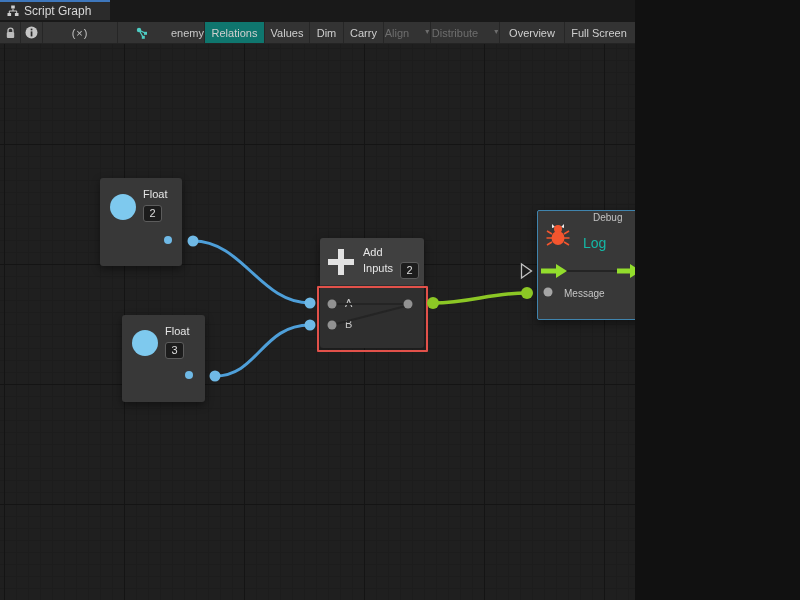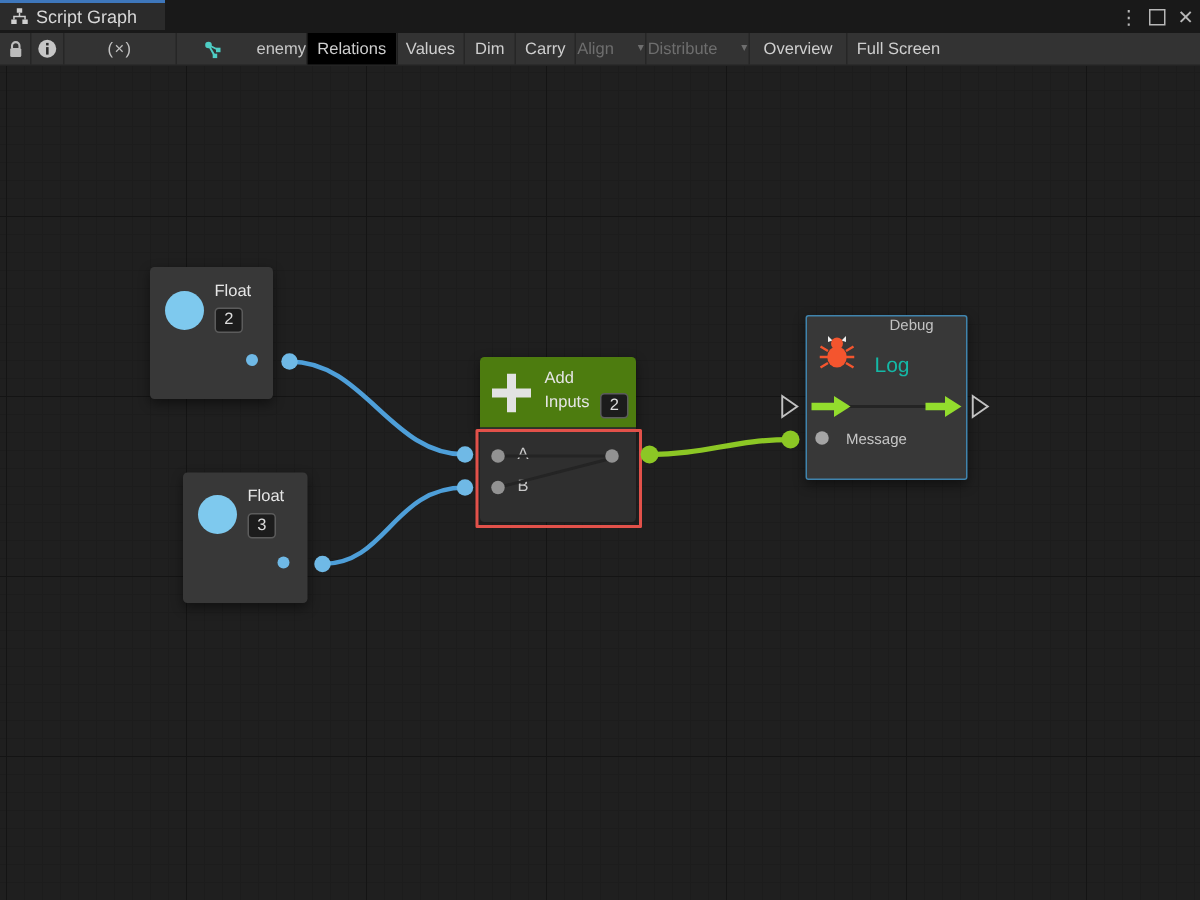--- a/index.html
+++ b/index.html
@@ -1,38 +1,38 @@
 <!DOCTYPE html>
 <html><head>
 <meta charset="utf-8">
 <style>
   html,body{margin:0;padding:0;background:#111;}
   #window{
-    position:relative;width:800px;height:600px;overflow:hidden;
+    position:relative;width:635px;height:600px;overflow:hidden;
     font-family:"Liberation Sans",sans-serif;color:#c8c8c8;
     background:#191919;-webkit-font-smoothing:antialiased;
   }
   
   .titlebar{position:absolute;left:0;top:0;width:800px;height:22px;background:#191919;}
   .tab{
     position:absolute;left:0;top:0;width:110px;height:20px;background:#2b2b2b;
     border-top:2px solid #3e77bc;display:flex;align-items:center;gap:5px;padding-left:7px;box-sizing:border-box;
   }
   .tab-label{font-size:12px;color:#d8d8d8;white-space:nowrap;}
   .tb-icons{position:absolute;right:0;top:0;height:22px;display:flex;align-items:center;}
   .tb-ico{width:19px;height:22px;display:flex;align-items:center;justify-content:center;color:#b8b8b8;font-size:13px;}
   .max-box{width:9px;height:9px;border:1.5px solid #b8b8b8;}
   
   .toolbar{
     position:absolute;left:0;top:22px;width:800px;height:22px;background:#333333;
     display:flex;align-items:stretch;font-size:11px;border-bottom:1px solid #242424;box-sizing:border-box;
   }
   .cell{display:flex;align-items:center;justify-content:center;border-right:1px solid #262626;box-sizing:border-box;height:21px;}
   .btn{color:#cfcfcf;cursor:default;white-space:nowrap;}
-  .btn.active{background:#000000;}
+  .btn.active{background:#0f766e;}
   .btn.disabled{color:#6e6e6e;gap:13px;}
   .caret{font-size:8px;margin-left:3px;position:relative;top:-1px;}
   .zoom-track{width:91px;height:2px;background:#6f6f6f;border-radius:1px;position:relative;margin:0 6px 0 10px;}
   .zoom-handle{position:absolute;right:-2px;top:-4px;width:10px;height:10px;border-radius:50%;background:#949494;}
   .varicon{color:#c2c2c2;font-size:11px;letter-spacing:1px;}
   
   .canvas{
     position:absolute;left:0;top:44px;width:800px;height:556px;
     background-color:#1f1f1f;
     background-image:
@@ -48,21 +48,21 @@
   .valuebox{
     display:inline-block;background:#1c1c1c;border:1px solid #5c5c5c;border-radius:3px;
     color:#dcdcdc;font-size:11px;line-height:13px;padding:1px 5px;min-width:7px;text-align:center;
   }
   .nodetitle{font-size:11px;color:#e6e6e6;}
   .float-circle{position:absolute;width:26px;height:26px;border-radius:50%;background:#7ec9ee;}
   #float1{left:100px;top:178px;width:82px;height:88px;}
   #float2{left:122px;top:315px;width:83px;height:87px;}
   .f-title{position:absolute;left:43px;top:10px;}
   .f-val{position:absolute;left:43px;top:27px;}
-  #addnode-header{left:320px;top:238px;width:104px;height:47px;border-radius:3px 3px 0 0;background:#4d7c0f;}
+  #addnode-header{left:320px;top:238px;width:104px;height:47px;border-radius:3px 3px 0 0;background:#404040;}
   #addnode-body{left:320px;top:285px;width:104px;height:63px;border-radius:0 0 3px 3px;background:#2f2f2f;box-shadow:none;}
   .port-label{position:absolute;font-size:11px;color:#c8c8c8;}
   #red-outline{position:absolute;left:317px;top:286px;width:107px;height:62px;border:2px solid #e2514a;z-index:3;border-radius:1px;}
   #debugnode{left:537px;top:210px;width:106px;height:108px;border:1px solid #4084ad;border-radius:2px;background:#383838;}
   .d-cat{position:absolute;left:45px;top:1px;font-size:10px;color:#c2c2c2;padding-left:10px;}
   .d-title{position:absolute;left:45px;top:24px;font-size:14px;color:#14b8a6;}
   .d-msg{position:absolute;left:26px;top:77px;font-size:10px;color:#c6c6c6;}
   #wires{position:absolute;left:0;top:0;width:800px;height:600px;z-index:4;pointer-events:none;}
 </style>
 </head>

